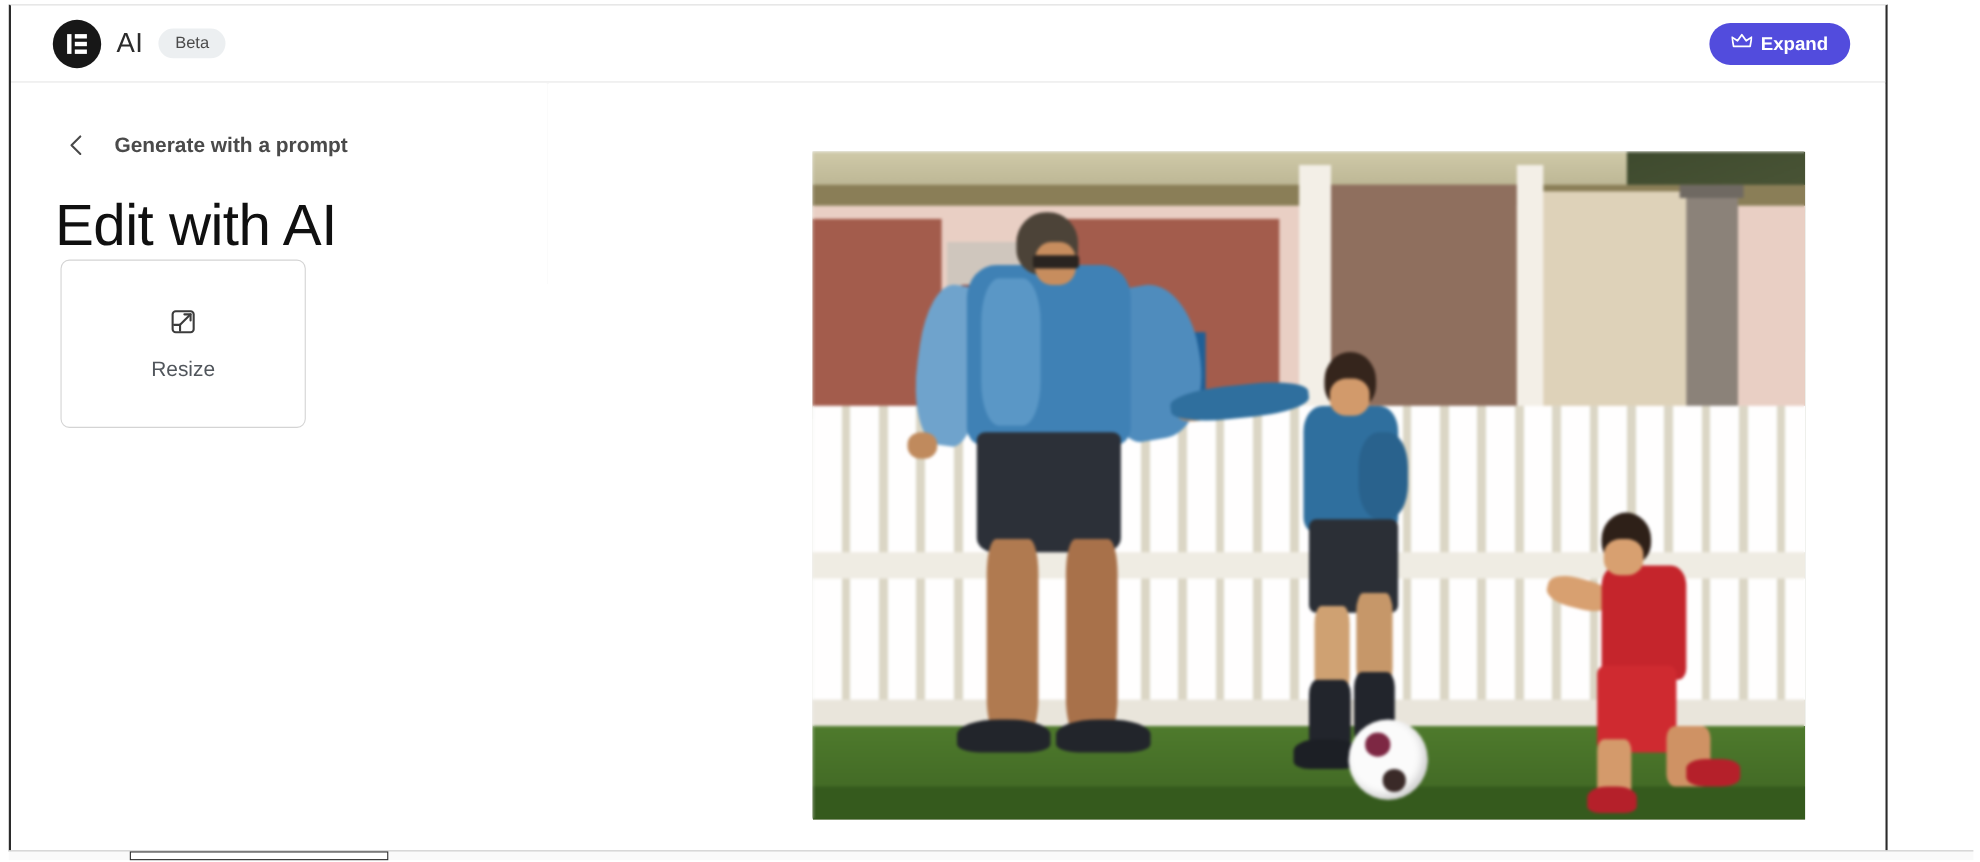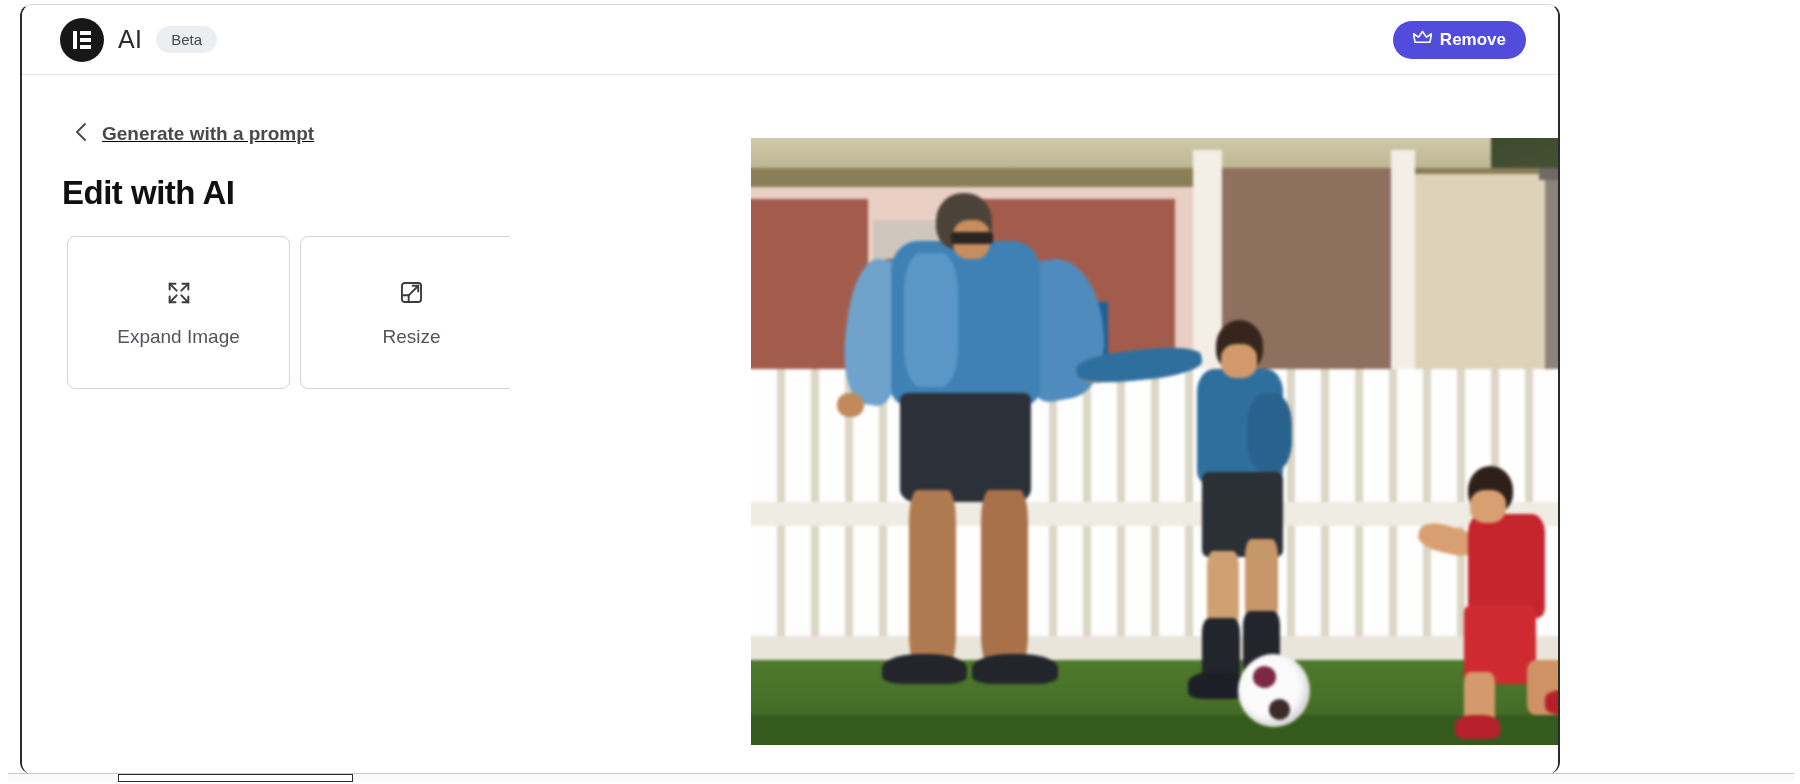--- a/index.html
+++ b/index.html
@@ -7,30 +7,29 @@
   html, body {
     width: 1800px;
     height: 784px;
     background: #ffffff;
     font-family: "Liberation Sans", sans-serif;
     overflow: hidden;
   }
 
   #app-frame {
     position: absolute;
-    left: 20px;
+    left: 8px;
     top: 4px;
-    width: 1540px;
+    width: 1708px;
     height: 770px;
     background: #ffffff;
     border-left: 2px solid #2b2b2b;
     border-top: 1px solid #d8d8d8;
     border-right: 2px solid #2b2b2b;
     overflow: hidden;
-    border-radius: 12px;
   }
 
   
   #header {
     position: absolute;
     left: 0; top: 0;
     width: 100%;
     height: 70px;
     background: #ffffff;
     border-bottom: 1px solid #e6e6e6;
@@ -105,37 +104,35 @@
     position: absolute;
     left: 487px;
     top: 71px;
     width: 2px;
     height: 182px;
     background: #e3e3e3;
   }
 
   #back-link {
     display: flex;
-    align-items: center;
-    gap: 14px;
+    gap: 28px;
     margin: 46px 0 0 52px;
     cursor: pointer;
     width: fit-content;
-    text-decoration: underline;
   }
   #back-link .label {
     font-size: 19px;
     font-weight: bold;
     color: #4a4a4a;
   }
 
   #panel-title {
     margin: 28px 0 0 40px;
-    font-size: 33px;
-    font-weight: bold;
+    font-size: 53px;
+    font-weight: normal;
     color: #101010;
     letter-spacing: -0.5px;
   }
 
   #card-grid {
     position: absolute;
     left: 45px;
     top: 160px;
     width: 460px;
     display: flex;
@@ -299,58 +296,41 @@
       <span class="brand-name">AI</span>
       <span class="beta-badge">Beta</span>
     </div>
 
     <button id="upgrade-btn">
       <span>
         <svg width="19" height="15" viewBox="0 0 20 16" aria-hidden="true">
           <path d="M2 13h16l1.6-9-5.4 3.6L10 1.6 5.8 7.6.4 4z" fill="none" stroke="#ffffff" stroke-width="1.7" stroke-linejoin="round" stroke-linecap="round"></path>
         </svg>
       </span>
-      <span>Remove</span>
+      <span>Expand</span>
     </button>
   </div>
 
   <div id="sidebar-divider"></div>
 
   <div id="sidebar">
 
     <div id="back-link">
       <span>
         <svg width="14" height="20" viewBox="0 0 14 20" aria-hidden="true">
           <path d="M11 2L3 10l8 8" fill="none" stroke="#4a4a4a" stroke-width="1.9" stroke-linecap="round" stroke-linejoin="round"></path>
         </svg>
       </span>
       <span class="label">Generate with a prompt</span>
     </div>
 
     <h1 id="panel-title">Edit with AI</h1>
 
     <div id="card-grid">
 
-      <div class="action-card">
-        <span class="card-icon">
-          <svg width="28" height="28" viewBox="0 0 24 24" aria-hidden="true">
-            <g fill="none" stroke="#3c3c3c" stroke-width="1.7" stroke-linecap="round" stroke-linejoin="round">
-              <path d="M9 4H4v5"></path>
-                <path d="M4 4l6 6"></path>
-              <path d="M15 4h5v5"></path>
-                <path d="M20 4l-6 6"></path>
-              <path d="M9 20H4v-5"></path>
-                <path d="M4 20l6-6"></path>
-              <path d="M15 20h5v-5"></path>
-                <path d="M20 20l-6-6"></path>
-            </g>
-          </svg>
-        </span>
-        <span class="card-label">Expand Image</span>
-      </div>
 
 
       <div class="action-card">
         <span class="card-icon">
           <svg width="27" height="27" viewBox="0 0 24 24" aria-hidden="true">
             <g fill="none" stroke="#3c3c3c" stroke-width="1.7" stroke-linecap="round" stroke-linejoin="round">
               <rect x="3.5" y="3.5" width="17" height="17" rx="2.5"></rect>
               <path d="M9.5 14.5 18 6"></path>
               <path d="M13 6h5v5"></path>
               <path d="M9.5 14.5v4.8"></path>

